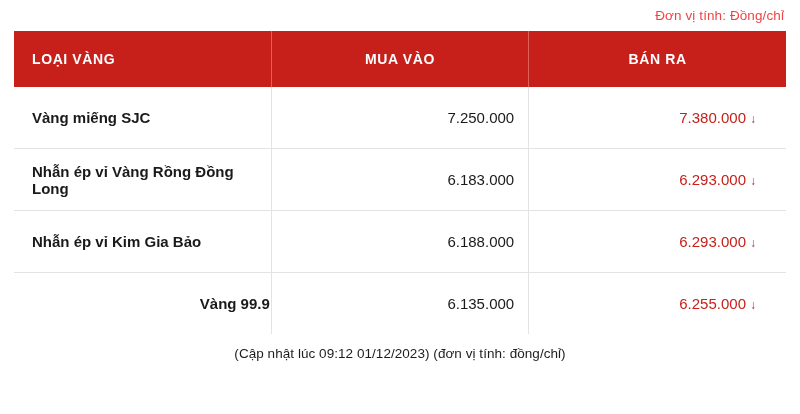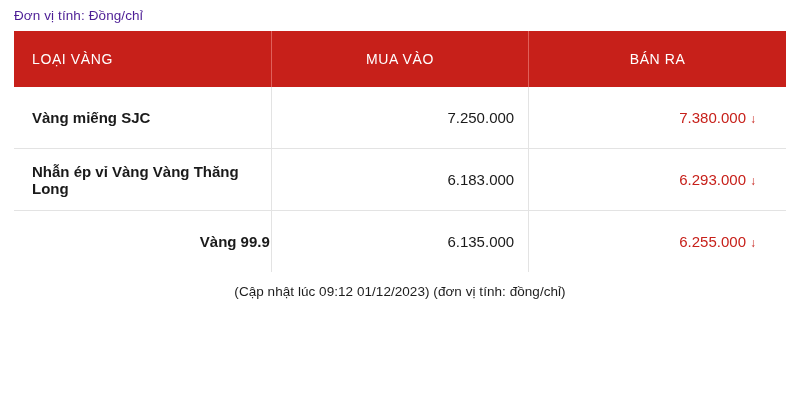--- a/index.html
+++ b/index.html
@@ -15,36 +15,36 @@
     overflow: hidden;
   }
   .page {
     width: 800px;
     height: 414px;
     position: relative;
     box-sizing: border-box;
     padding: 0 14px;
   }
   .unit-note {
-    text-align: left;
+    text-align: right;
     font-size: 13.5px;
-    color: #4c1d95;
+    color: #ef4444;
     padding: 8px 2px 8px 0;
     letter-spacing: 0.1px;
   }
   table.gold-table {
     width: 100%;
     border-collapse: collapse;
     table-layout: fixed;
   }
   table.gold-table th {
     background: #c7201a;
     color: #ffffff;
     font-size: 14px;
-    font-weight: normal;
+    font-weight: bold;
     letter-spacing: 0.6px;
     height: 54px;
     vertical-align: middle;
     border-right: 1px solid #e0605a;
   }
   table.gold-table th:last-child {
     border-right: none;
   }
   th.col-type {
     text-align: left;
@@ -114,22 +114,27 @@
         <th class="col-sell">BÁN RA</th>
       </tr>
     </thead>
     <tbody>
       <tr>
         <td class="name">Vàng miếng SJC</td>
         <td class="buy">7.250.000</td>
         <td class="sell"><span>7.380.000</span><span class="arrow">↓</span></td>
       </tr>
       <tr>
-        <td class="name">Nhẫn ép vỉ Vàng Vàng Thăng Long</td>
+        <td class="name">Nhẫn ép vỉ Vàng Rồng Đồng Long</td>
         <td class="buy">6.183.000</td>
+        <td class="sell"><span>6.293.000</span><span class="arrow">↓</span></td>
+      </tr>
+      <tr>
+        <td class="name">Nhẫn ép vỉ Kim Gia Bảo</td>
+        <td class="buy">6.188.000</td>
         <td class="sell"><span>6.293.000</span><span class="arrow">↓</span></td>
       </tr>
       <tr>
         <td class="name">Vàng 99.9</td>
         <td class="buy">6.135.000</td>
         <td class="sell"><span>6.255.000</span><span class="arrow">↓</span></td>
       </tr>
     </tbody>
   </table>
 

